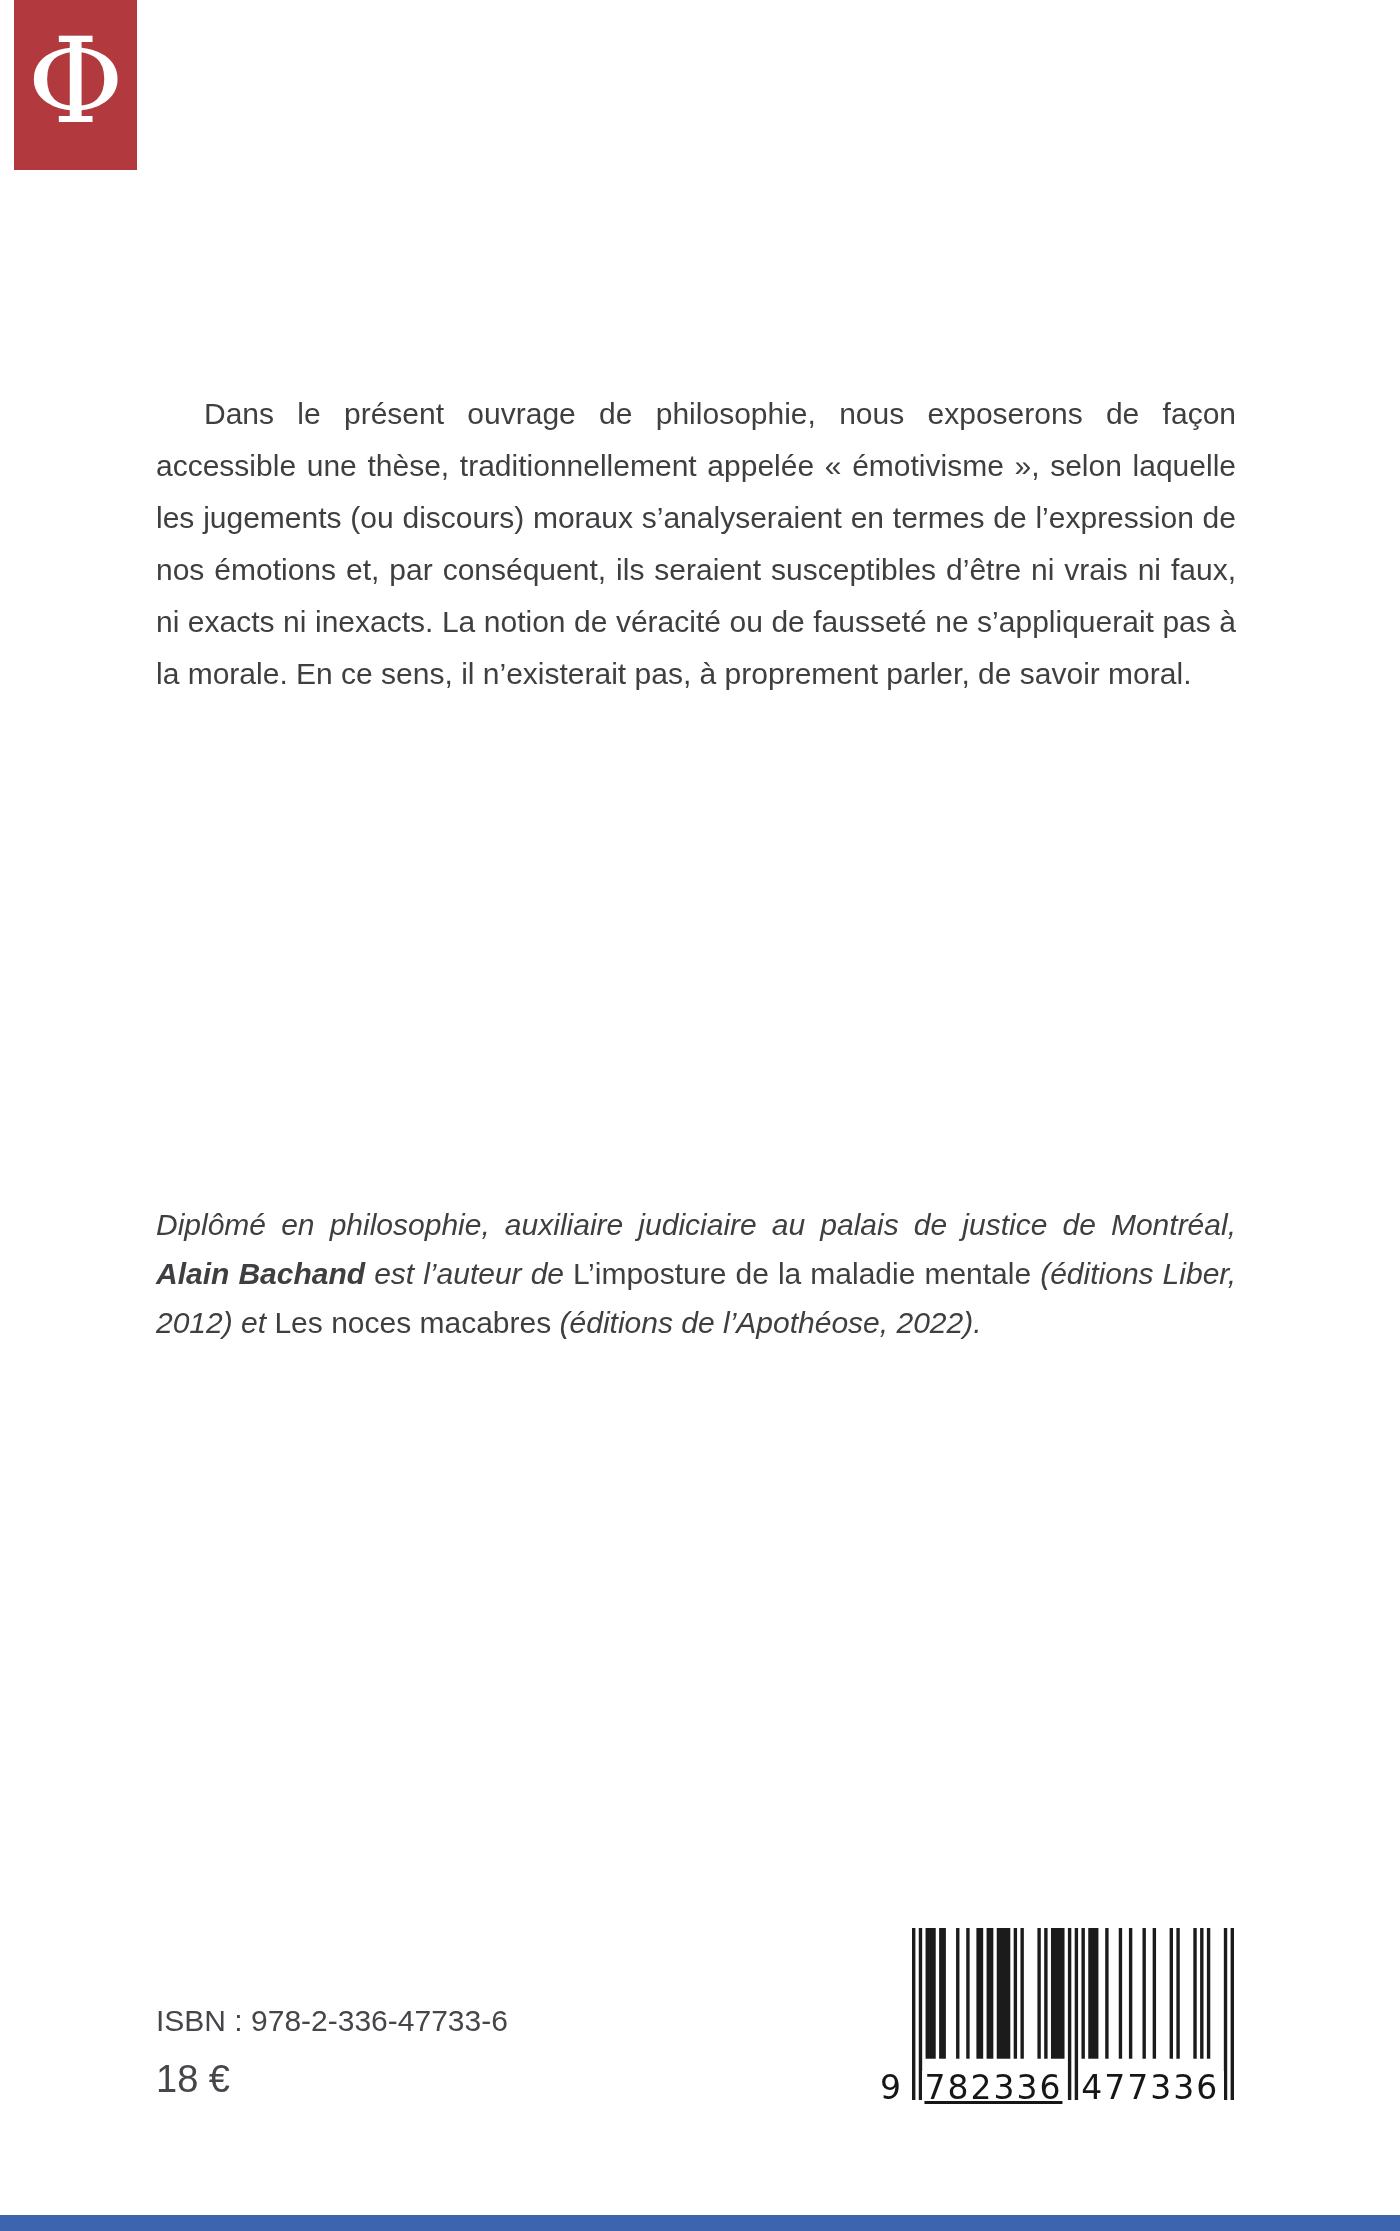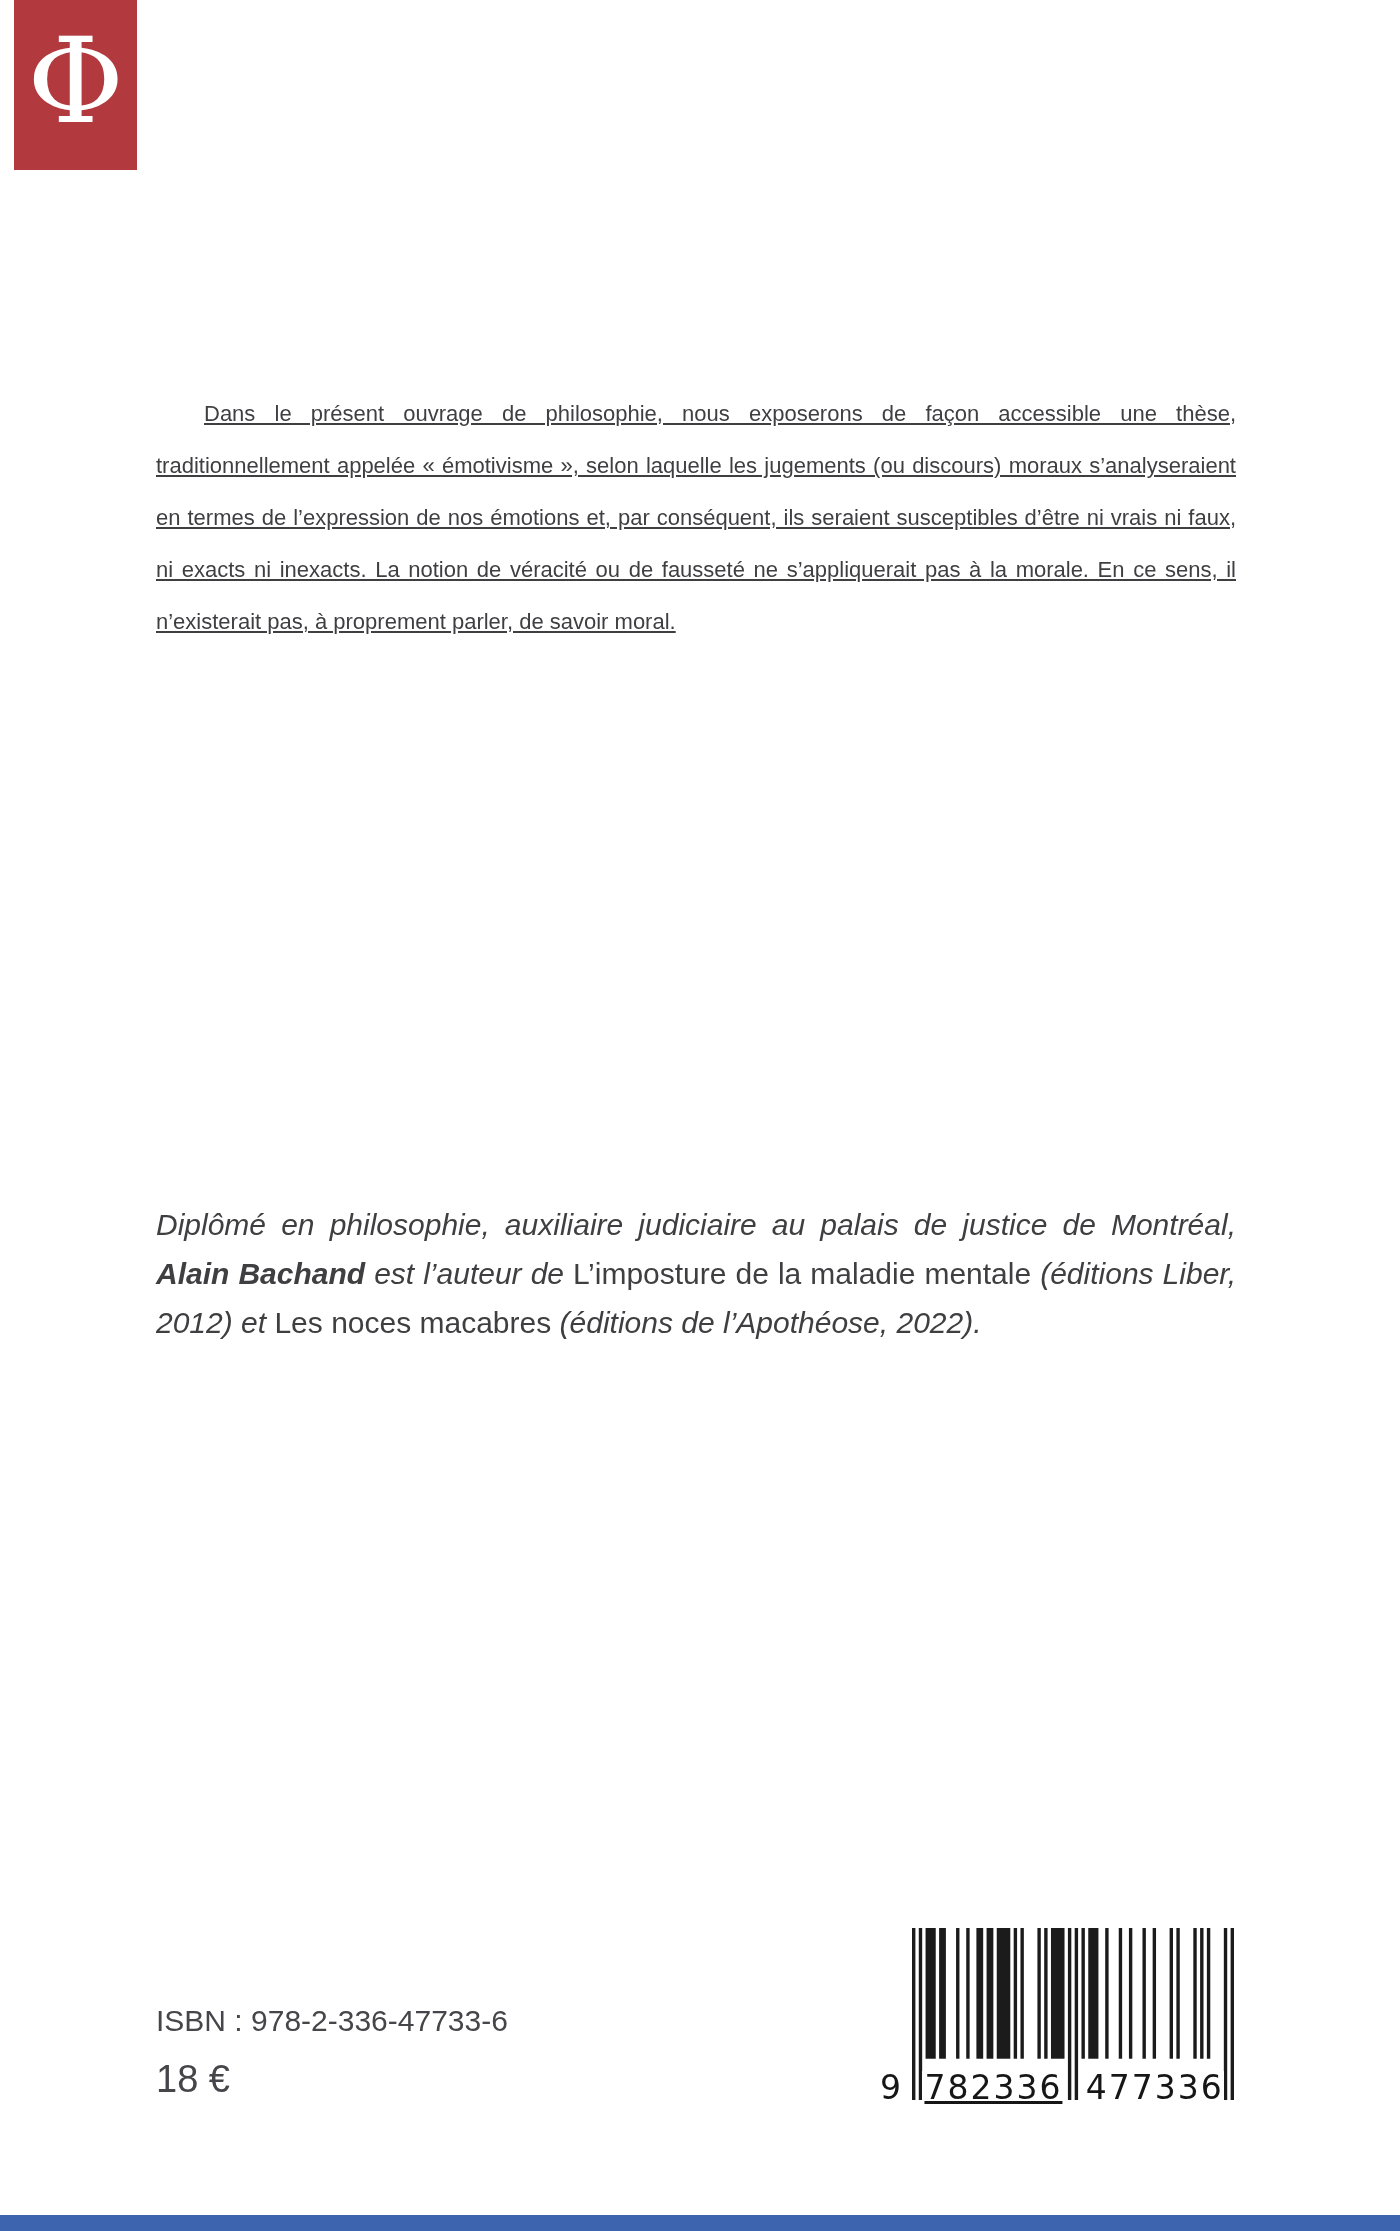--- a/index.html
+++ b/index.html
@@ -48,26 +48,25 @@
     color: #38383a;
     white-space: nowrap;
   }
 
   
   .synopsis {
     position: absolute;
     left: 156px;
     top: 388px;
     width: 1080px;
-    font-size: 22px;
+    font-size: 30px;
     line-height: 52px;
     text-align: justify;
     text-indent: 48px;
     color: #3f3f42;
-    text-decoration: underline;
   }
 
   
   .bio {
     position: absolute;
     left: 156px;
     top: 1200px;
     width: 1080px;
     font-size: 30px;
     line-height: 49px;
@@ -113,21 +112,21 @@
     position: absolute;
     bottom: -4px;
     font-size: 33px;
     letter-spacing: 2px;
     color: #161616;
     font-family: "DejaVu Sans", sans-serif;
     line-height: 1;
   }
   .d-first { left: -32px; }
   .d-left  { left: 3.2%;  width: 44.2%; text-align: center; background: #ffffff; text-decoration: underline; }
-  .d-right { left: 52.6%; width: 44.2%; text-align: right; background: #ffffff; }
+  .d-right { left: 52.6%; width: 44.2%; text-align: left; background: #ffffff; }
 
   
   .bottom-bar {
     position: absolute;
     left: 0;
     bottom: 0;
     width: 100%;
     height: 16px;
     background: #3d64af;
   }

